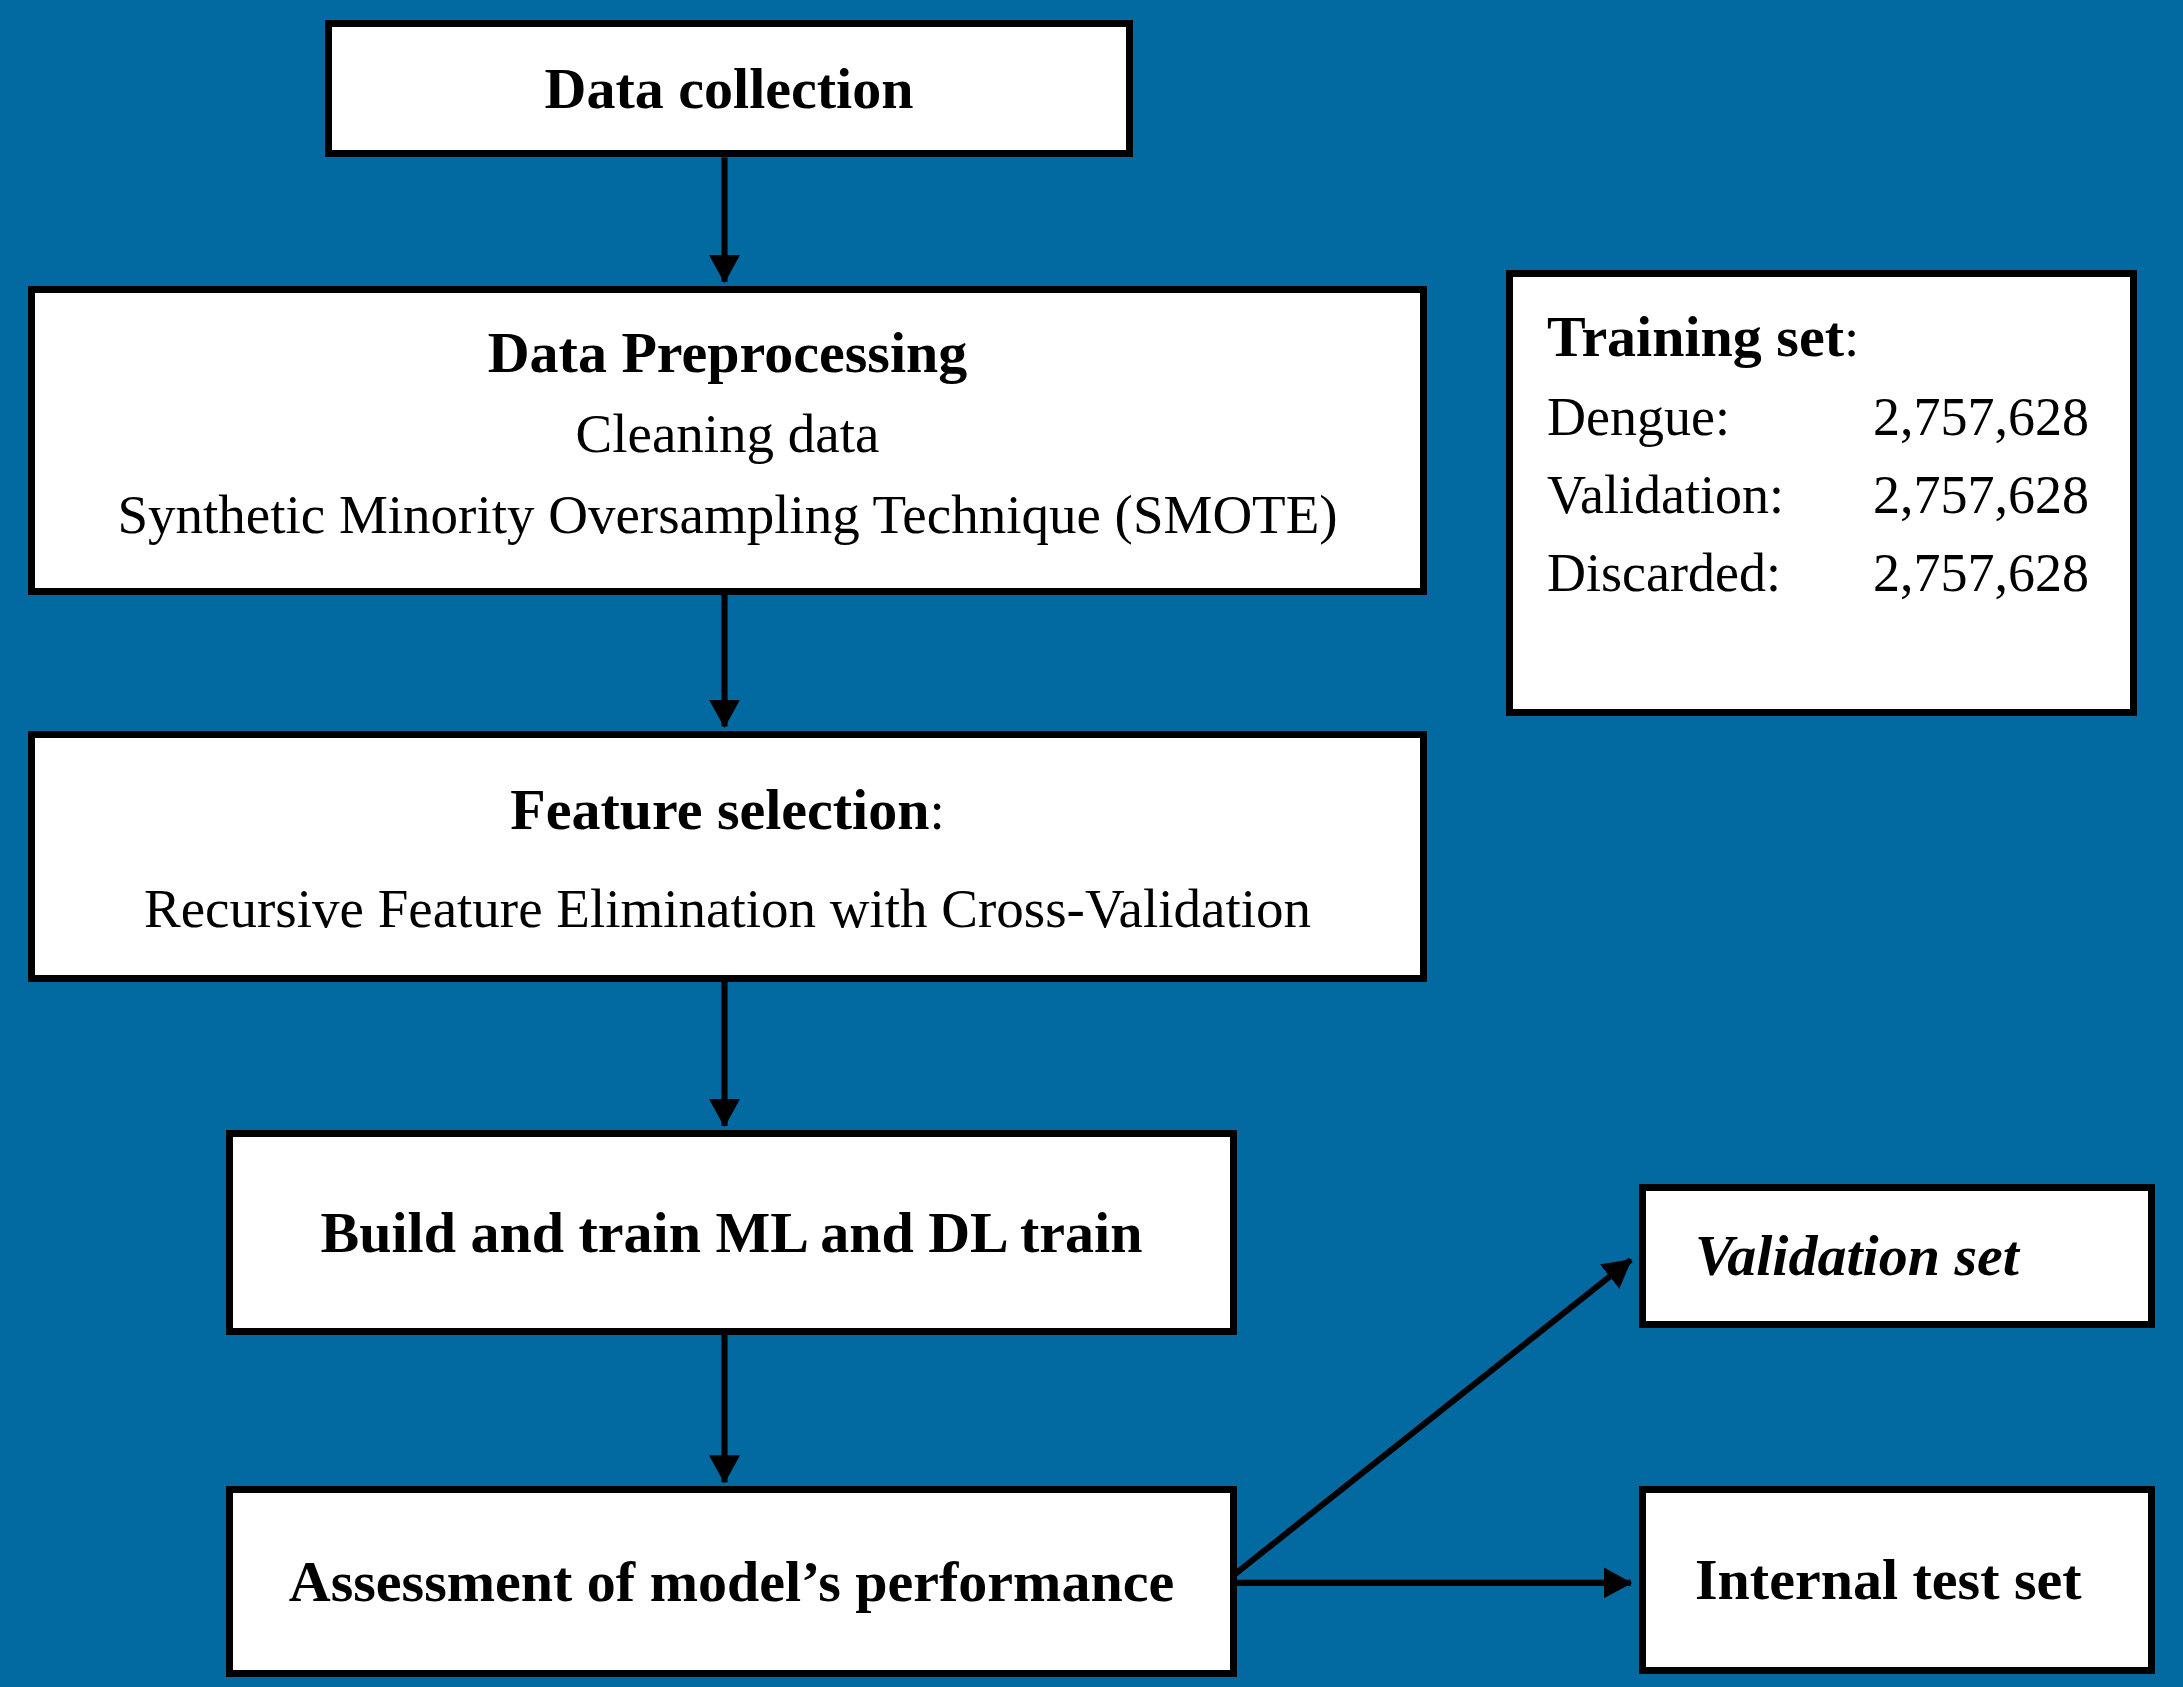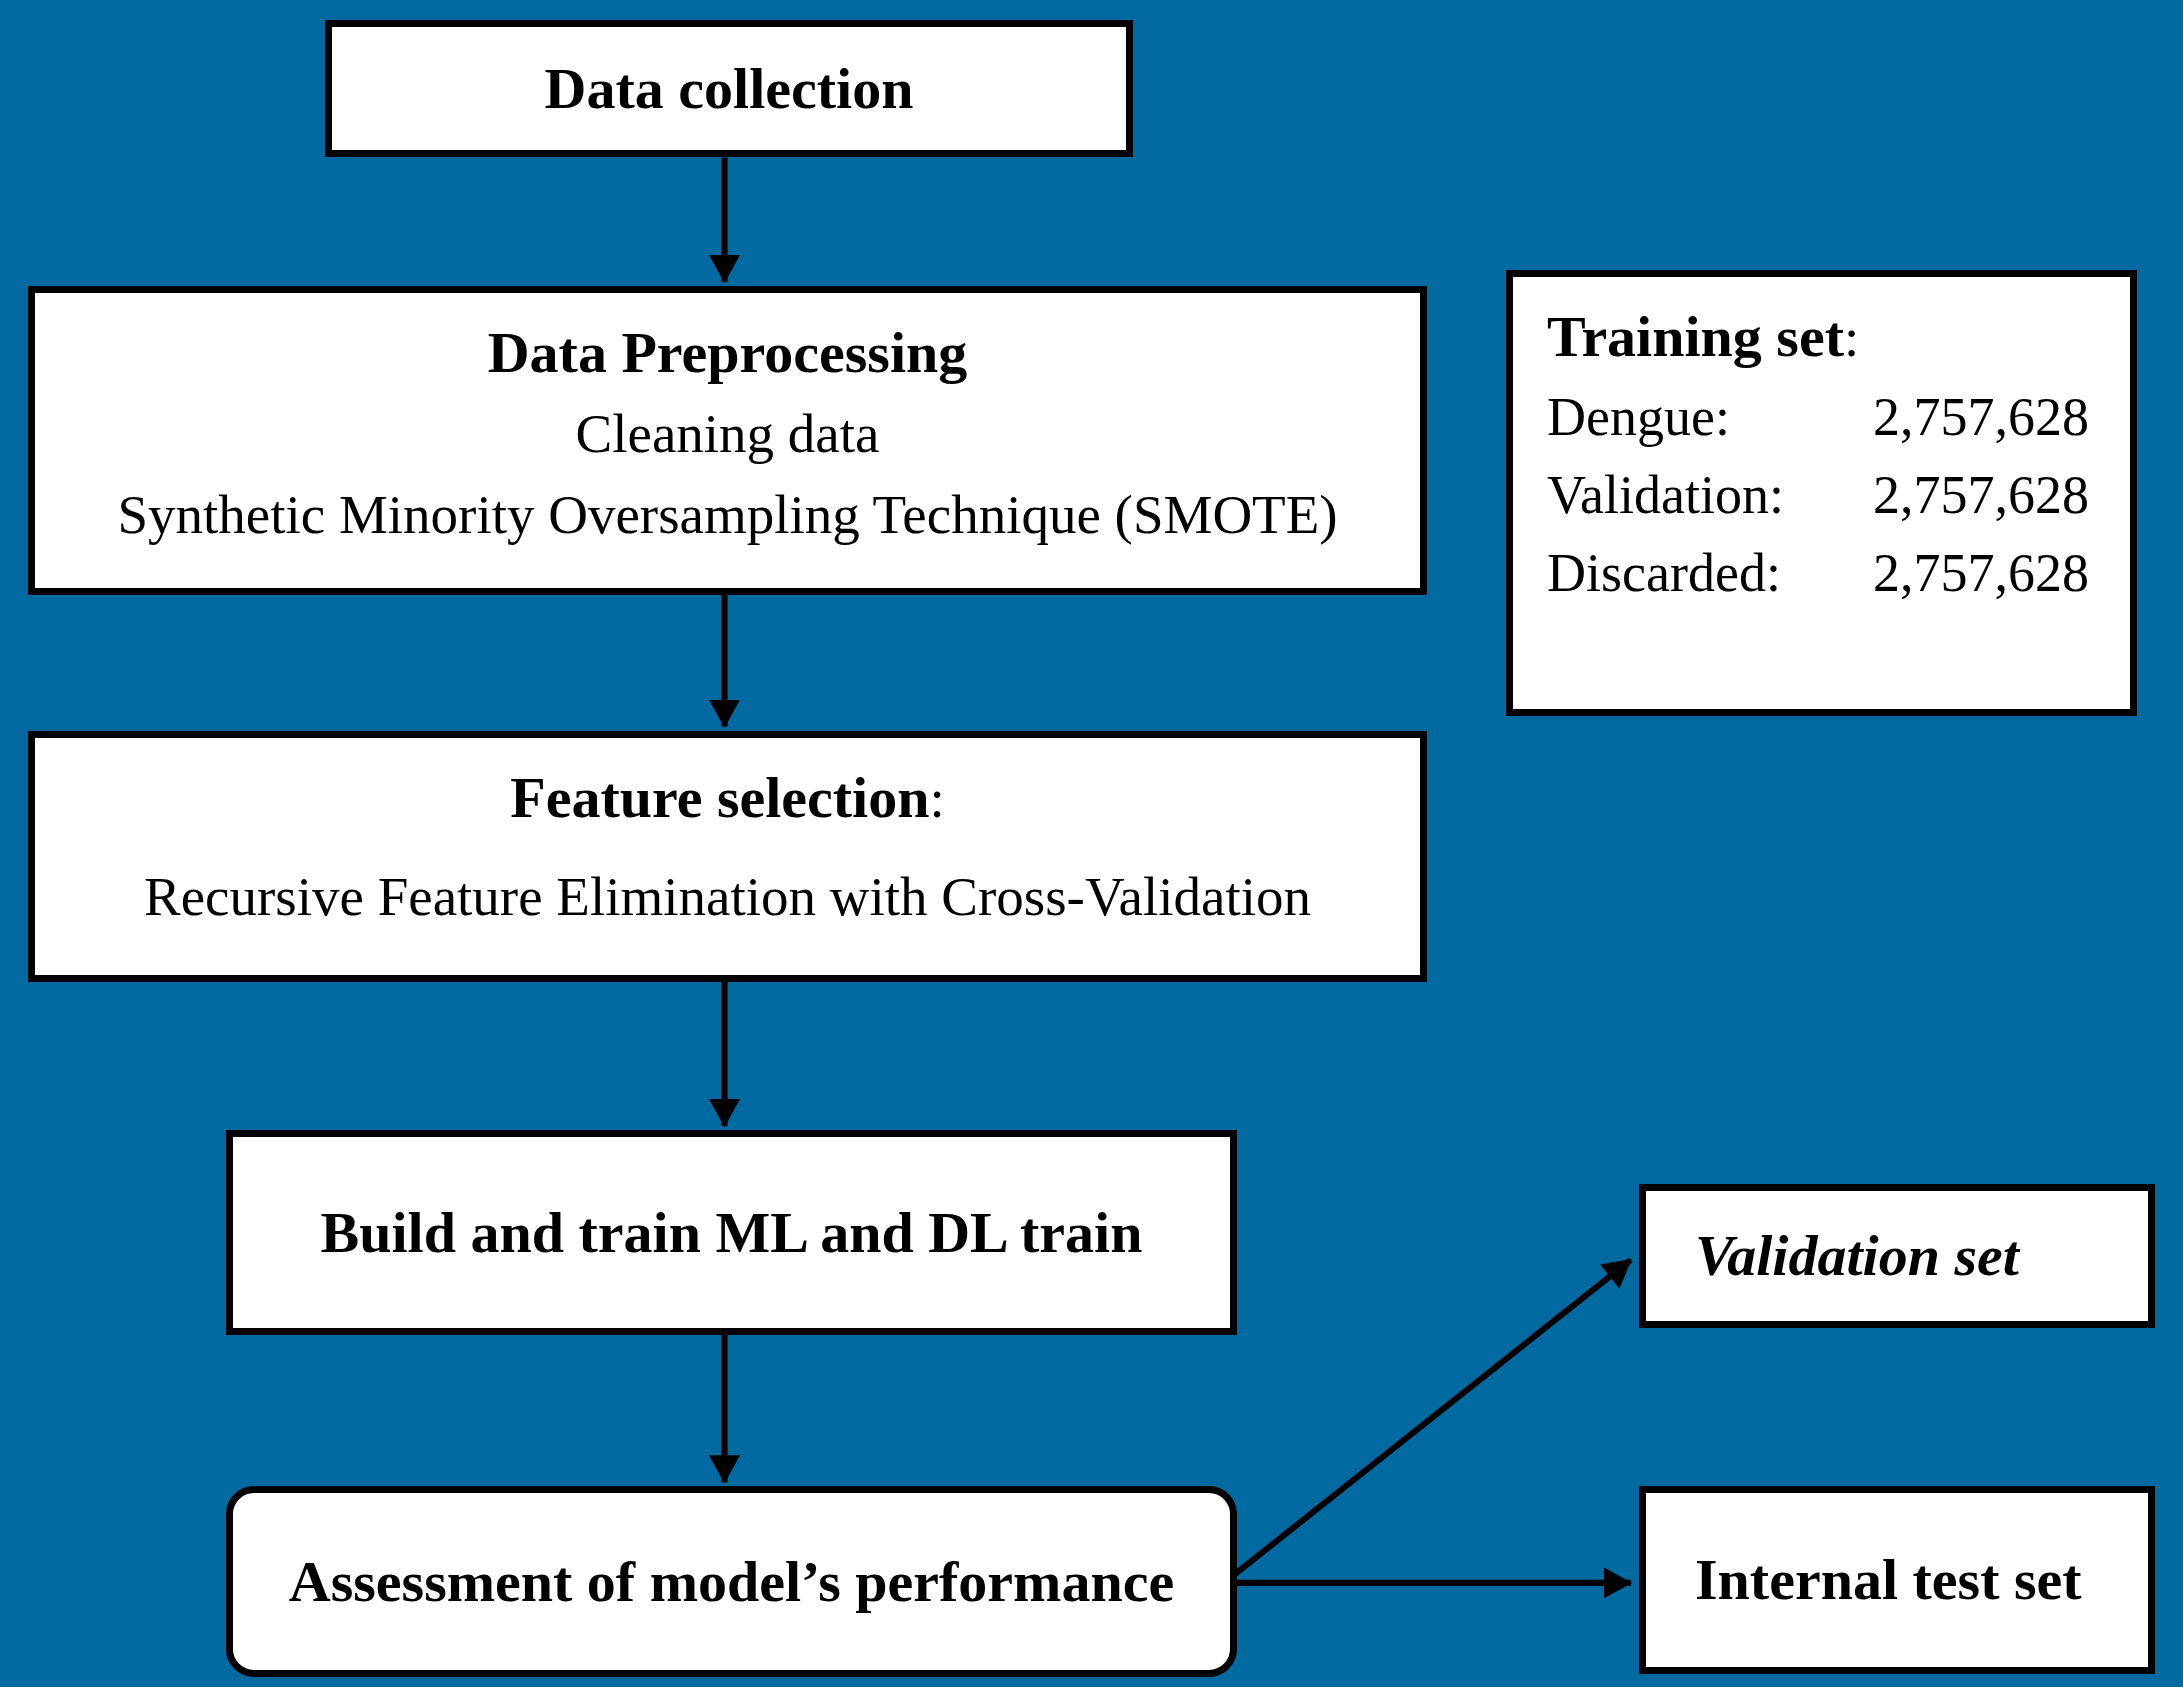--- a/index.html
+++ b/index.html
@@ -111,30 +111,30 @@
     <div class="trow">
       <span class="lbl">Validation:</span>
       <span class="val">2,757,628</span>
     </div>
     <div class="trow">
       <span class="lbl">Discarded:</span>
       <span class="val">2,757,628</span>
     </div>
   </div>
 
-  <div class="box stack" style="left:28px; top:731px; width:1399px; height:251px; padding-top:19px;">
+  <div class="box stack" style="left:28px; top:731px; width:1399px; height:251px; padding-top:31px;">
     <div class="feat-line"><span class="h">Feature selection</span><span class="t colon">:</span></div>
     <div class="t feat-line">Recursive Feature Elimination with Cross-Validation</div>
   </div>
 
   <div class="box center" style="left:226px; top:1130px; width:1011px; height:205px;">
     <span class="h">Build and train ML and DL train</span>
   </div>
 
-  <div class="box center" style="left:226px; top:1486px; width:1011px; height:191px;border-radius:28px;">
+  <div class="box center" style="left:226px; top:1486px; width:1011px; height:191px;">
     <span class="h">Assessment of model’s performance</span>
   </div>
 
   <div class="box left-center" style="left:1639px; top:1184px; width:516px; height:144px; padding-left:49px;font-style:italic;">
     <span class="h">Validation set</span>
   </div>
 
   <div class="box left-center" style="left:1639px; top:1486px; width:516px; height:188px; padding-left:49px;">
     <span class="h">Internal test set</span>
   </div>

